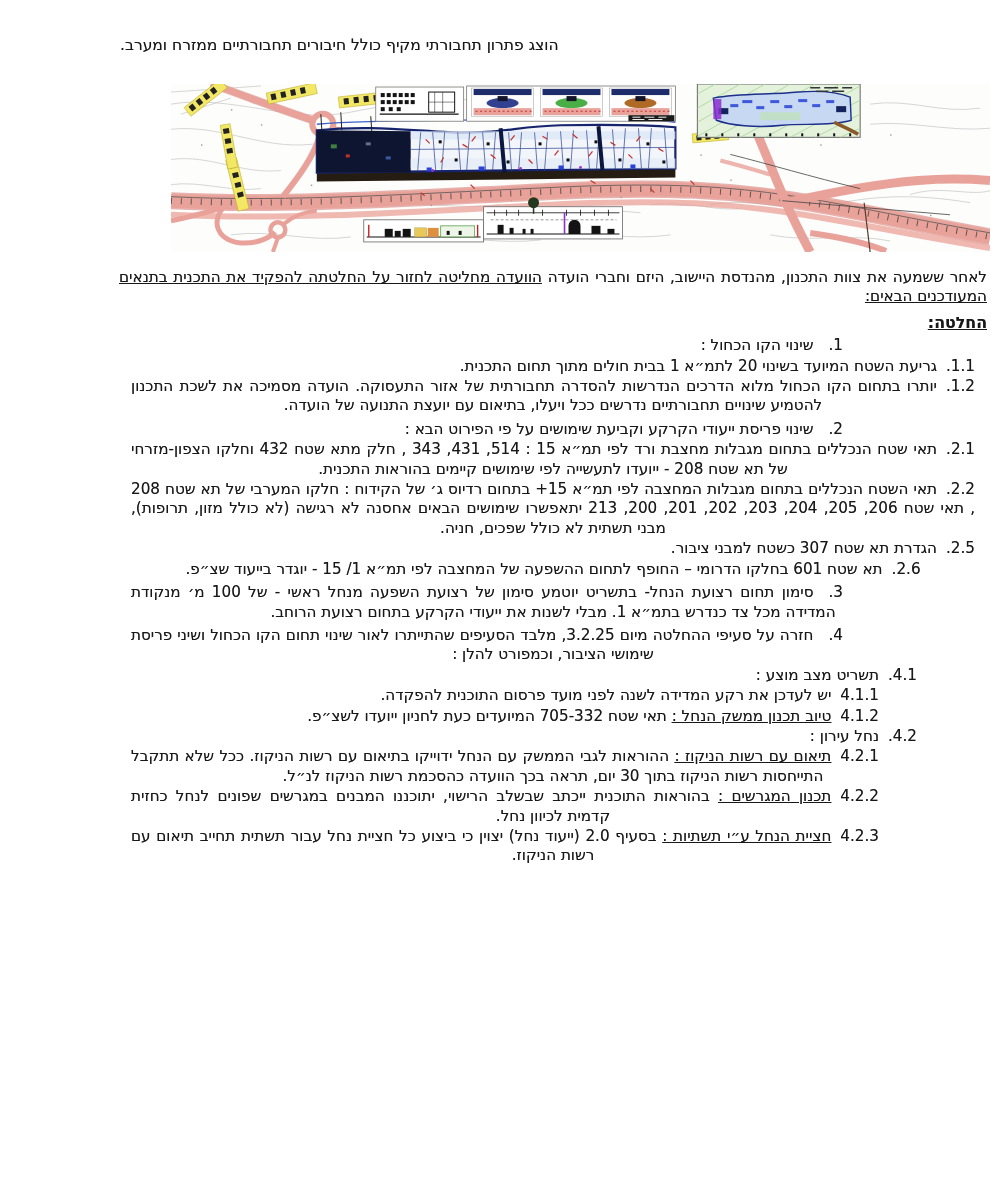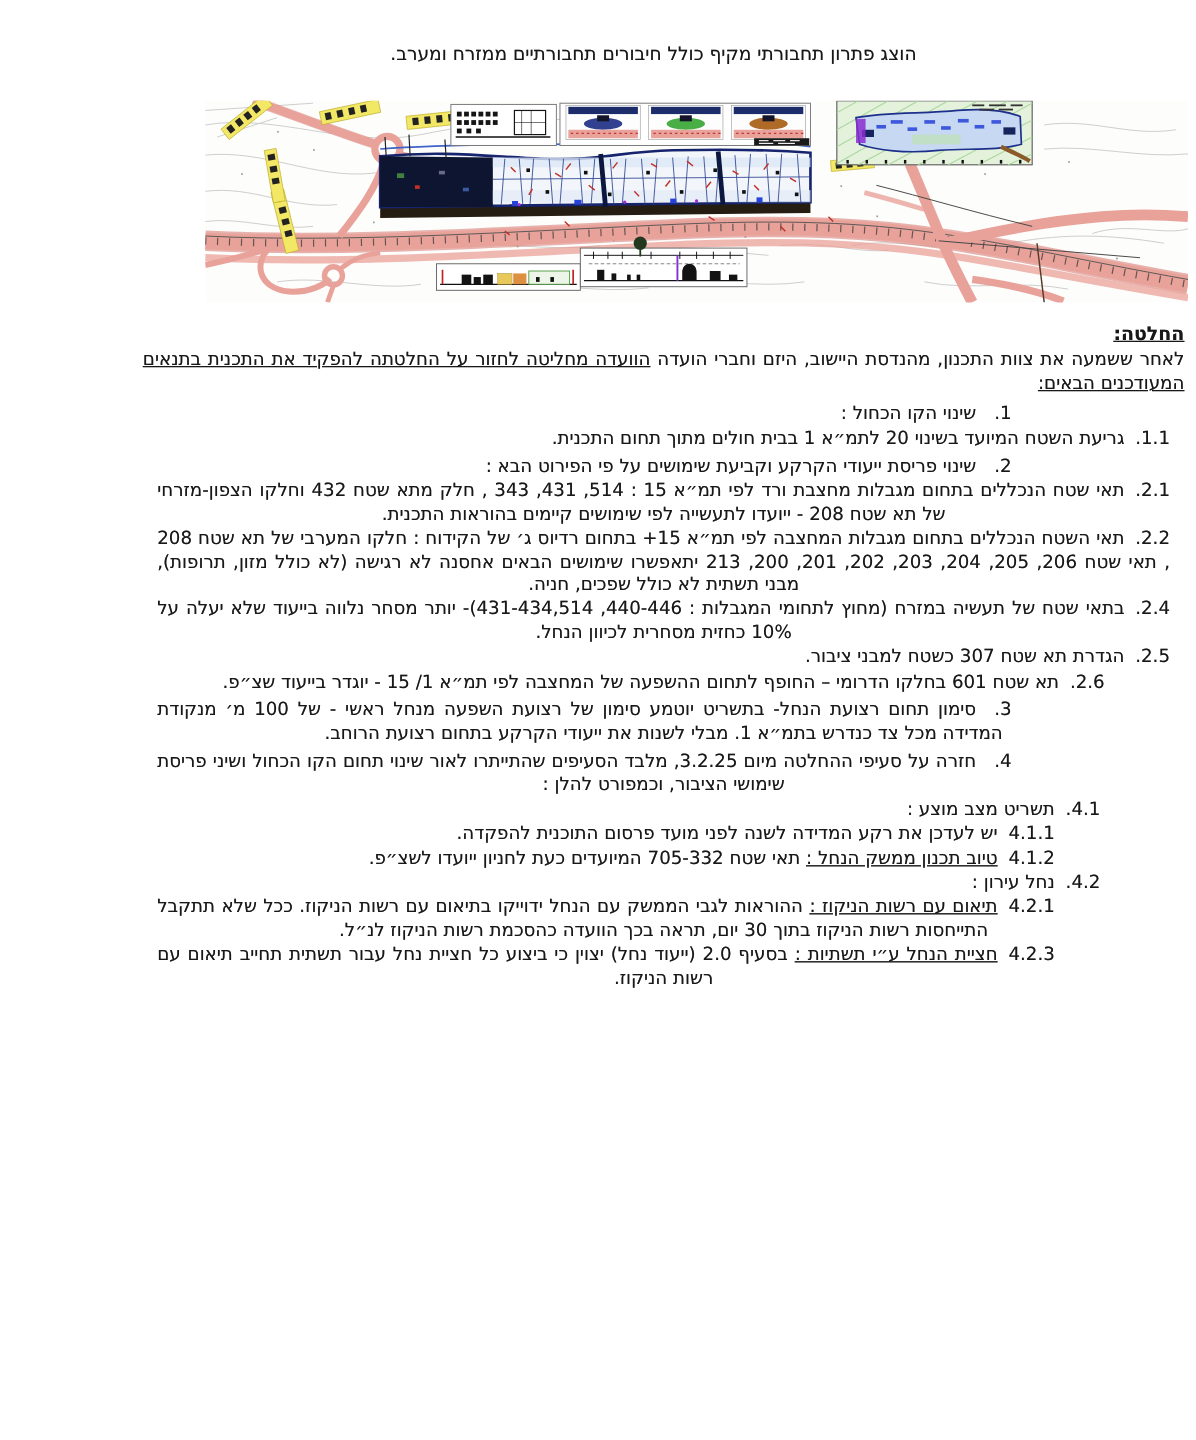--- a/index.html
+++ b/index.html
@@ -1,20 +1,20 @@
 <!DOCTYPE html>
 <html lang="he"><head>
 <meta charset="utf-8">
 <style>
   html,body{margin:0;padding:0;}
   body{background:#e8e8e8;font-family:"DejaVu Sans","Liberation Sans",sans-serif;}
   #page{position:relative;width:997px;height:1200px;background:#ffffff;overflow:hidden;
         color:#181818;text-shadow:0 0 .4px rgba(0,0,0,.5);}
   #caption{position:absolute;top:36px;left:120px;right:28px;direction:rtl;
-           font-size:15.5px;text-align:center;}
+           font-size:15.5px;text-align:left;}
   #map{position:absolute;left:171px;top:84px;width:819px;height:168px;}
   #map svg{display:block;width:100%;height:100%;}
   #textcol{position:absolute;top:268px;left:119px;right:10px;direction:rtl;
            font-size:15.2px;line-height:19.4px;}
   #heading{font-weight:bold;text-decoration:underline;font-size:15.8px;margin:0 0 3px 0;text-align:right;}
   #intro{margin:0 0 6px 0;text-align:justify;text-align-last:right;}
   .u{text-decoration:underline;}
   .item{margin:1px 12px;text-align:justify;}
   .al-r{text-align-last:right;}
   .al-c{text-align-last:center;}
@@ -351,35 +351,36 @@
           <rect x="360" y="144" width="3" height="5" fill="#131313"></rect>
         <path d="M398,141 a6,6 0 0 1 12,0 l0,8 l-12,0 Z" fill="#131313"></path>
         <rect x="421" y="141" width="9" height="8" fill="#131313"></rect>
           <rect x="437" y="144" width="7" height="5" fill="#131313"></rect>
         <path d="M394,128 V149" stroke="#8a2fd0" stroke-width="1.6"></path>
       </g>
     </svg>
   </div>
 
   <div id="textcol">
+    <p id="intro"><span>לאחר ששמעה את צוות התכנון, מהנדסת היישוב, היזם וחברי הועדה </span><span class="u">הוועדה מחליטה לחזור על החלטתה להפקיד את התכנית בתנאים המעודכנים הבאים:</span></p>
     <p id="heading">החלטה:</p>
-    <p id="intro"><span>לאחר ששמעה את צוות התכנון, מהנדסת היישוב, היזם וחברי הועדה </span><span class="u">הוועדה מחליטה לחזור על החלטתה להפקיד את התכנית בתנאים המעודכנים הבאים:</span></p>
     <div id="items">
         <p class="item lvl1 al-r"><span class="mk">1.</span><span>שינוי הקו הכחול :</span></p>
         <p class="item lvl2 al-r"><span class="mk">1.1.</span><span>גריעת השטח המיועד בשינוי 20 לתמ״א 1 בבית חולים מתוך תחום התכנית.</span></p>
+        <p class="item lvl2 al-c"><span class="mk">1.2.</span><span>יותרו בתחום הקו הכחול מלוא הדרכים הנדרשות להסדרה תחבורתית של אזור התעסוקה. הועדה מסמיכה את לשכת התכנון להטמיע שינויים תחבורתיים נדרשים ככל ויעלו, בתיאום עם יועצת התנועה של הועדה.</span></p>
         <p class="item lvl1 al-r"><span class="mk">2.</span><span>שינוי פריסת ייעודי הקרקע וקביעת שימושים על פי הפירוט הבא :</span></p>
         <p class="item lvl2 al-c"><span class="mk">2.1.</span><span>תאי שטח הנכללים בתחום מגבלות מחצבת ורד לפי תמ״א 15 : 514, 431, 343 , חלק מתא שטח 432 וחלקו הצפון-מזרחי של תא שטח 208 - ייועדו לתעשייה לפי שימושים קיימים בהוראות התכנית.</span></p>
         <p class="item lvl2 al-c"><span class="mk">2.2.</span><span>תאי השטח הנכללים בתחום מגבלות המחצבה לפי תמ״א 15+ בתחום רדיוס ג׳ של הקידוח : חלקו המערבי של תא שטח 208 , תאי שטח 206, 205, 204, 203, 202, 201, 200, 213 יתאפשרו שימושים הבאים אחסנה לא רגישה (לא כולל מזון, תרופות), מבני תשתית לא כולל שפכים, חניה.</span></p>
-        <p class="item lvl2 al-c"><span class="mk">2.4.</span><span>בתאי שטח של תעשיה במזרח (מחוץ לתחומי המגבלות : 440-446, 431-434,514)- יותר מסחר נלווה בייעוד שלא יעלה על 10% כחזית מסחרית לכיוון הנחל.</span></p>
         <p class="item lvl2 al-r"><span class="mk">2.5.</span><span>הגדרת תא שטח 307 כשטח למבני ציבור.</span></p>
         <p class="item lvl2 al-c"><span class="mk">2.6.</span><span>תא שטח 601 בחלקו הדרומי – החופף לתחום ההשפעה של המחצבה לפי תמ״א 1/ 15 - יוגדר בייעוד שצ״פ.</span></p>
         <p class="item lvl1 al-c"><span class="mk">3.</span><span>סימון תחום רצועת הנחל- בתשריט יוטמע סימון של רצועת השפעה מנחל ראשי - של 100 מ׳ מנקודת המדידה מכל צד כנדרש בתמ״א 1. מבלי לשנות את ייעודי הקרקע בתחום רצועת הרוחב.</span></p>
         <p class="item lvl1 al-c"><span class="mk">4.</span><span>חזרה על סעיפי ההחלטה מיום 3.2.25, מלבד הסעיפים שהתייתרו לאור שינוי תחום הקו הכחול ושיני פריסת שימושי הציבור, וכמפורט להלן :</span></p>
         <p class="item lvl2b al-r"><span class="mk">4.1.</span><span>תשריט מצב מוצע :</span></p>
         <p class="item lvl3 al-r"><span class="mk">4.1.1</span><span>יש לעדכן את רקע המדידה לשנה לפני מועד פרסום התוכנית להפקדה.</span></p>
         <p class="item lvl3 al-r"><span class="mk">4.1.2</span><span class="u">טיוב תכנון ממשק הנחל :</span><span> תאי שטח 705-332 המיועדים כעת לחניון ייועדו לשצ״פ.</span></p>
         <p class="item lvl2b al-r"><span class="mk">4.2.</span><span>נחל עירון :</span></p>
         <p class="item lvl3 al-c"><span class="mk">4.2.1</span><span class="u">תיאום עם רשות הניקוז :</span><span> ההוראות לגבי הממשק עם הנחל ידוייקו בתיאום עם רשות הניקוז. ככל שלא תתקבל התייחסות רשות הניקוז בתוך 30 יום, תראה בכך הוועדה כהסכמת רשות הניקוז לנ״ל.</span></p>
+        <p class="item lvl3 al-c"><span class="mk">4.2.2</span><span class="u">תכנון המגרשים :</span><span> בהוראות התוכנית ייכתב שבשלב הרישוי, יתוכננו המבנים במגרשים שפונים לנחל כחזית קדמית לכיוון נחל.</span></p>
         <p class="item lvl3 al-c"><span class="mk">4.2.3</span><span class="u">חציית הנחל ע״י תשתיות :</span><span> בסעיף 2.0 (ייעוד נחל) יצוין כי ביצוע כל חציית נחל עבור תשתית תחייב תיאום עם רשות הניקוז.</span></p>
       </div>
   </div>
 
 </div>
 
 </body></html>

